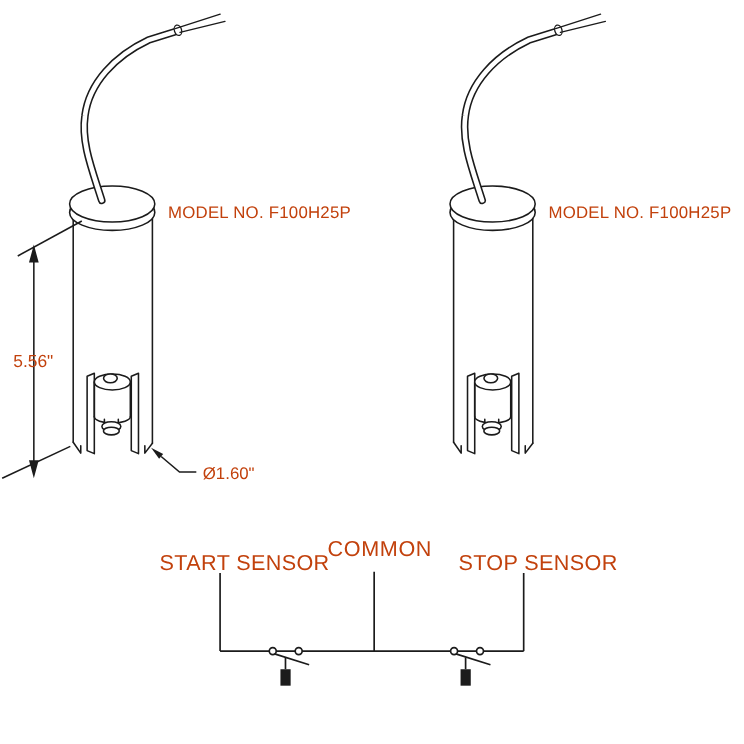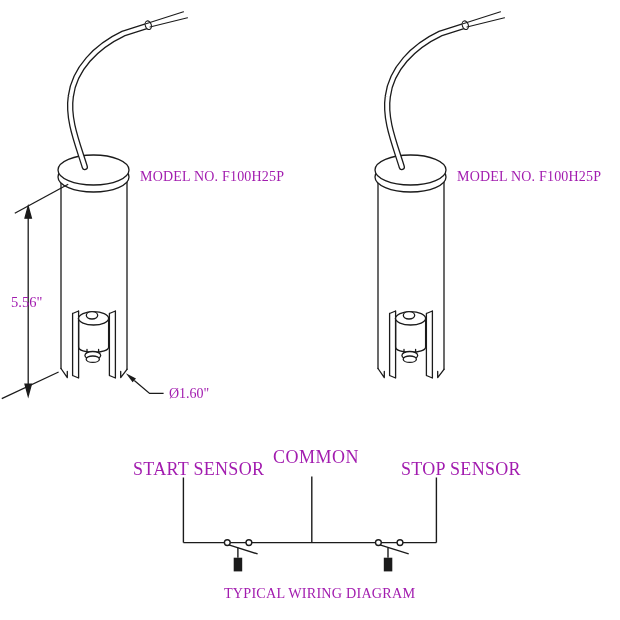--- a/index.html
+++ b/index.html
@@ -2,22 +2,22 @@
 <html><head>
 <meta charset="utf-8">
 <style>
   html,body{margin:0;padding:0;background:#fff;}
   #page{
     position:relative;width:620px;height:620px;background:#fff;overflow:hidden;
     font-family:"Liberation Serif", serif;color:#1b1b1b;
   }
   #art{position:absolute;left:0;top:0;}
   .lbl{
-    position:absolute;white-space:nowrap;line-height:1;color:#a21caf;
-    font-family:Liberation Serif, serif;
+    position:absolute;white-space:nowrap;line-height:1;color:#c2410c;
+    font-family:Liberation Sans, sans-serif;
   }
   .lbl-model{font-size:14px;letter-spacing:0.2px;}
   .lbl-dim{font-size:14px;}
   .lbl-wire{font-size:18px;letter-spacing:0.3px;}
   .lbl-caption{font-size:14.2px;letter-spacing:0.2px;}
 </style>
 </head>
 <body>
 
 <div id="page">
@@ -102,17 +102,16 @@
   <div class="lbl lbl-model" style="left:457px;top:170px;">MODEL NO. F100H25P</div>
 
   <div class="lbl lbl-dim" style="left:11px;top:295px;font-size:14.5px;">5.56"</div>
 
   <div class="lbl lbl-dim" style="left:169px;top:387px;">Ø1.60"</div>
 
   <div class="lbl lbl-wire" style="left:133px;top:460px;">START SENSOR</div>
 
   <div class="lbl lbl-wire" style="left:273px;top:448px;letter-spacing:0.5px;">COMMON</div>
 
-  <div class="lbl lbl-wire" style="left:401px;top:460px;">STOP SENSOR</div>
+  <div class="lbl lbl-wire" style="left:382px;top:460px;">STOP SENSOR</div>
 
-  <div class="lbl lbl-caption" style="left:224px;top:586px;">TYPICAL WIRING DIAGRAM</div>
 
 </div>
 
 </body></html>

